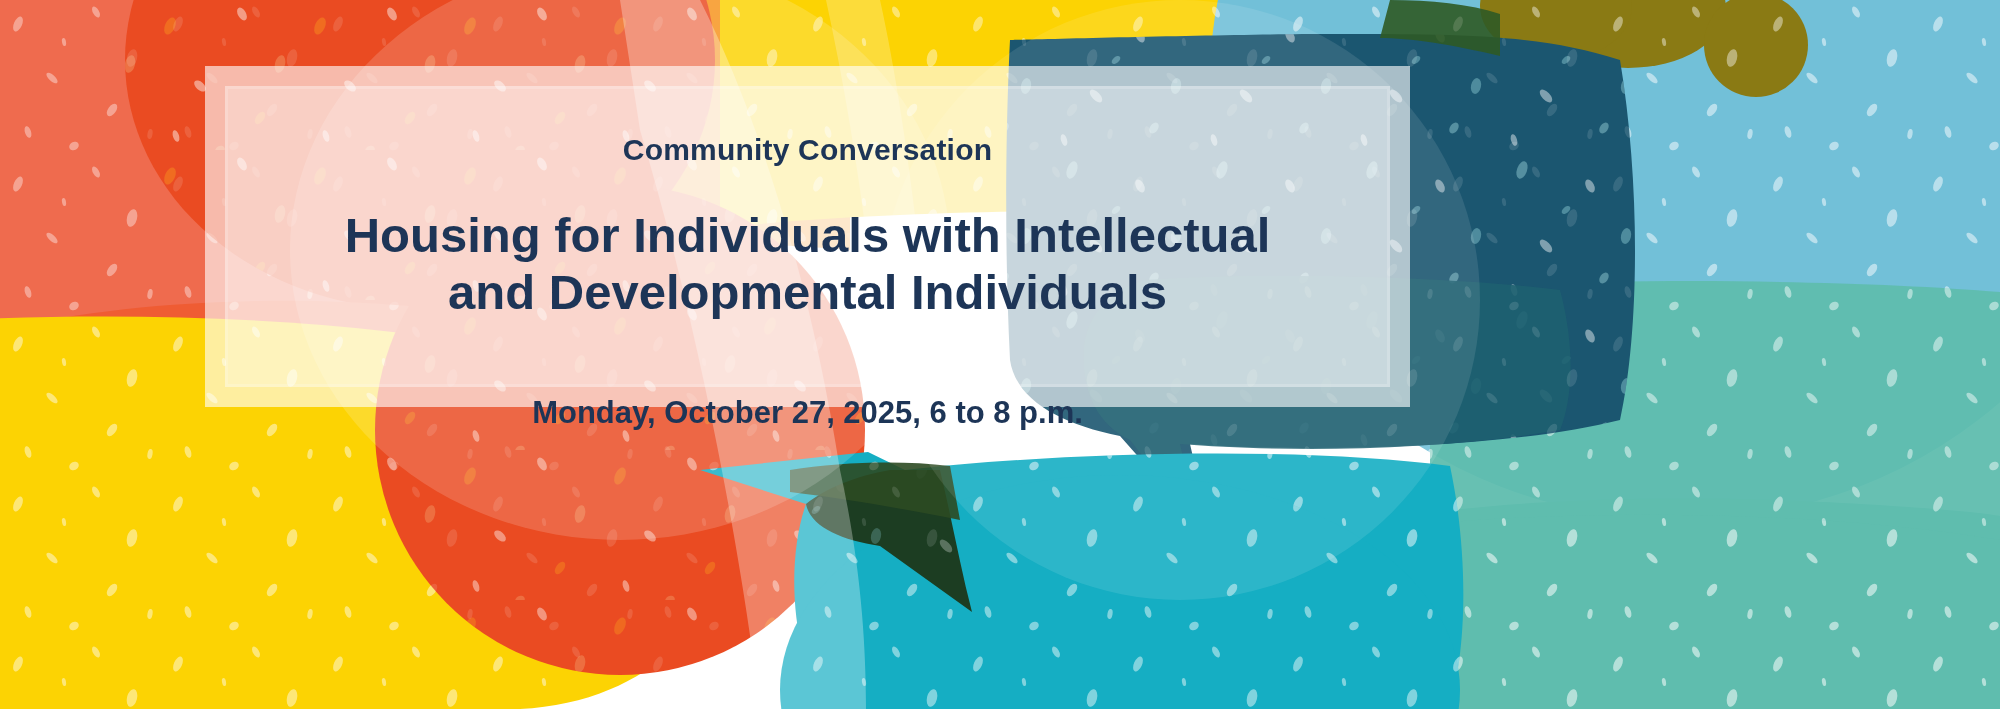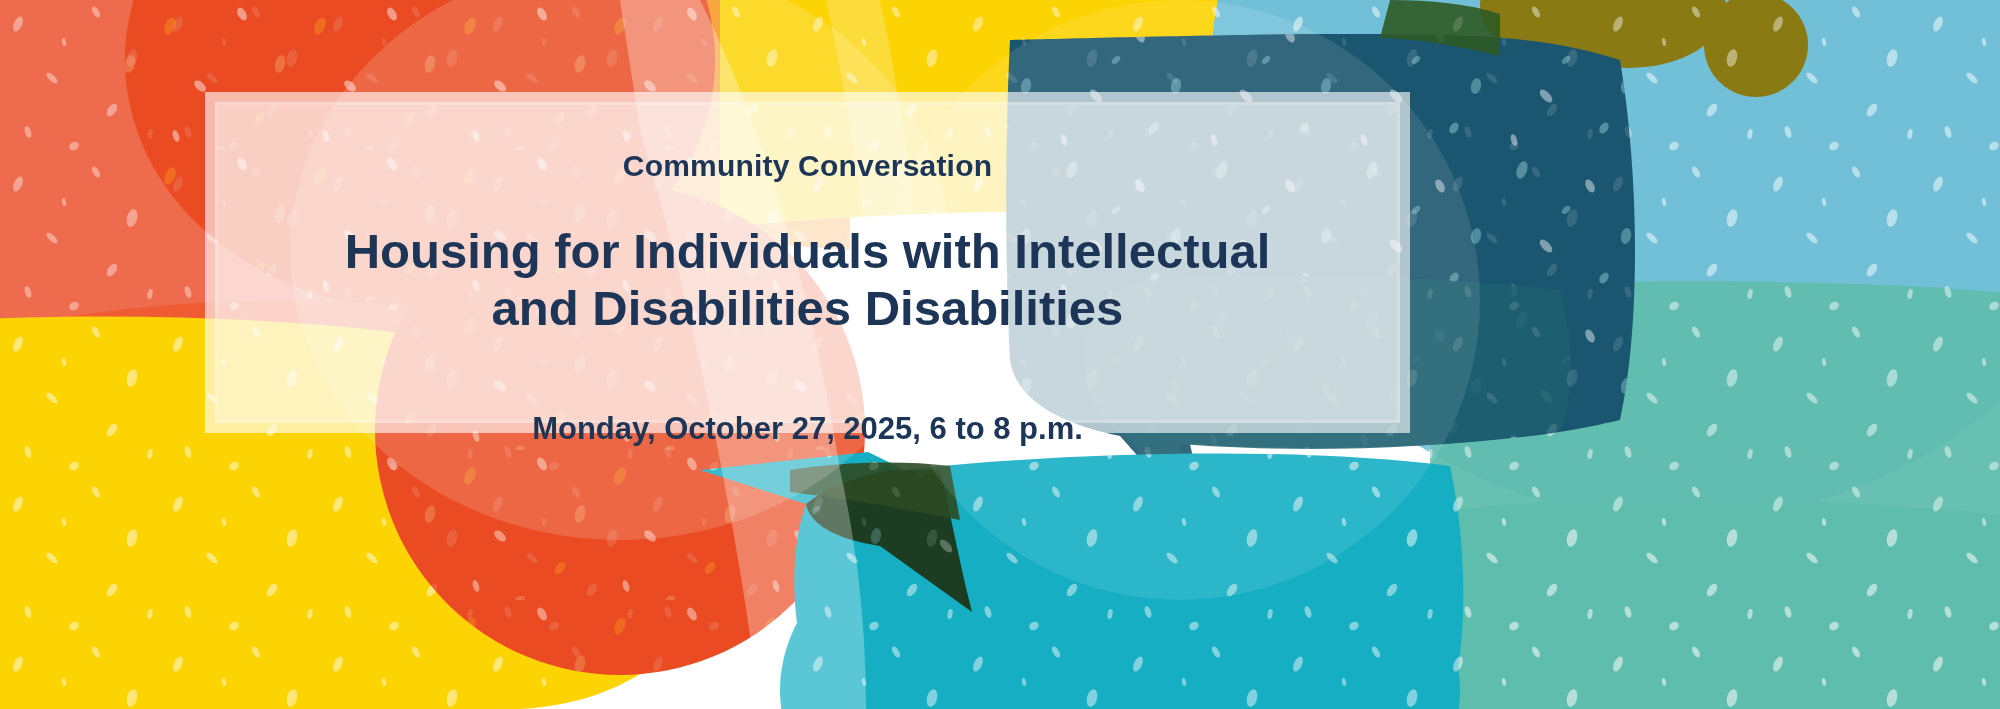--- a/index.html
+++ b/index.html
@@ -26,26 +26,26 @@
     inset: 0;
     width: 2000px;
     height: 709px;
     display: block;
   }
 
   
   #content-frame {
     position: absolute;
     left: 205px;
-    top: 92px;
+    top: 66px;
     width: 1205px;
     height: 341px;
     box-sizing: border-box;
     background: rgba(255, 255, 255, 0.62);
-    padding: 10px;
+    padding: 20px;
   }
   #content-inner {
     position: relative;
     width: 100%;
     height: 100%;
     box-sizing: border-box;
     border: 3px solid rgba(255, 255, 255, 0.18);
     background: rgba(255, 255, 255, 0.30);
     display: flex;
     flex-direction: column;
@@ -264,21 +264,21 @@
     </g>
   </svg>
 
   <div id="content-frame">
     <div id="content-inner">
 
       <div class="eyebrow">Community Conversation</div>
 
       <h1 class="headline">
         <span class="hl-line">Housing for Individuals with Intellectual</span>
-        <span class="hl-line">and Disabilities Disabilities</span>
+        <span class="hl-line">and Developmental Individuals</span>
       </h1>
 
       <div class="details">
         <span class="dt-line">Monday, October 27, 2025, 6 to 8 p.m.</span>
       </div>
 
     </div>
   </div>
 
 </div>

